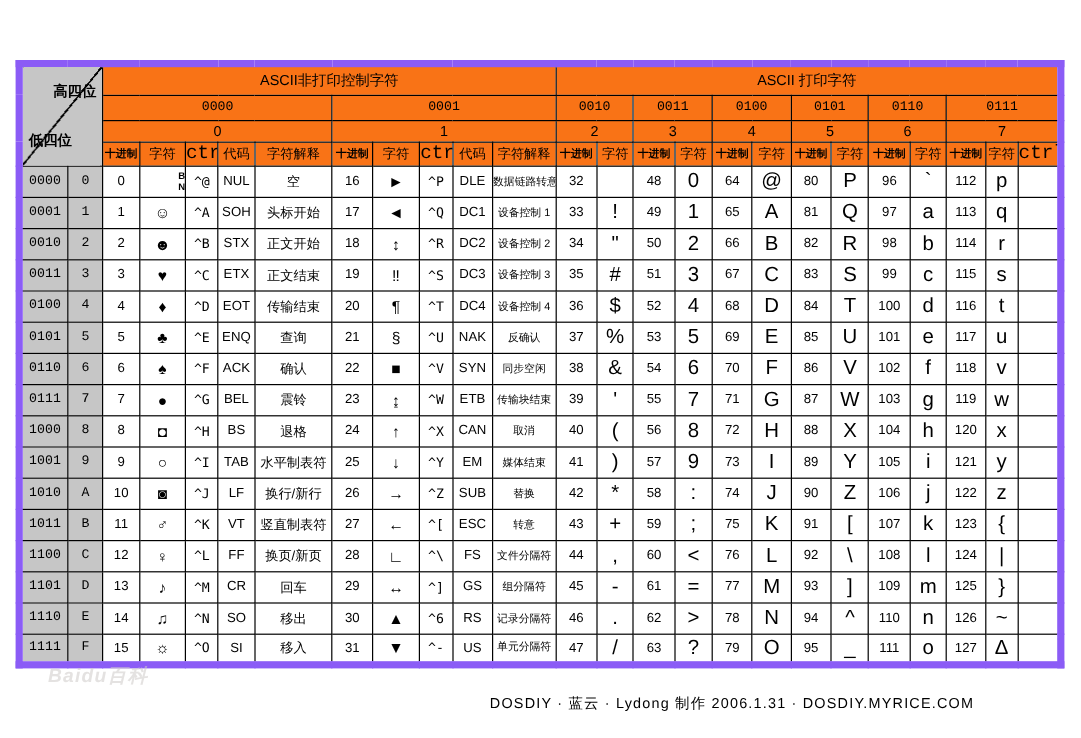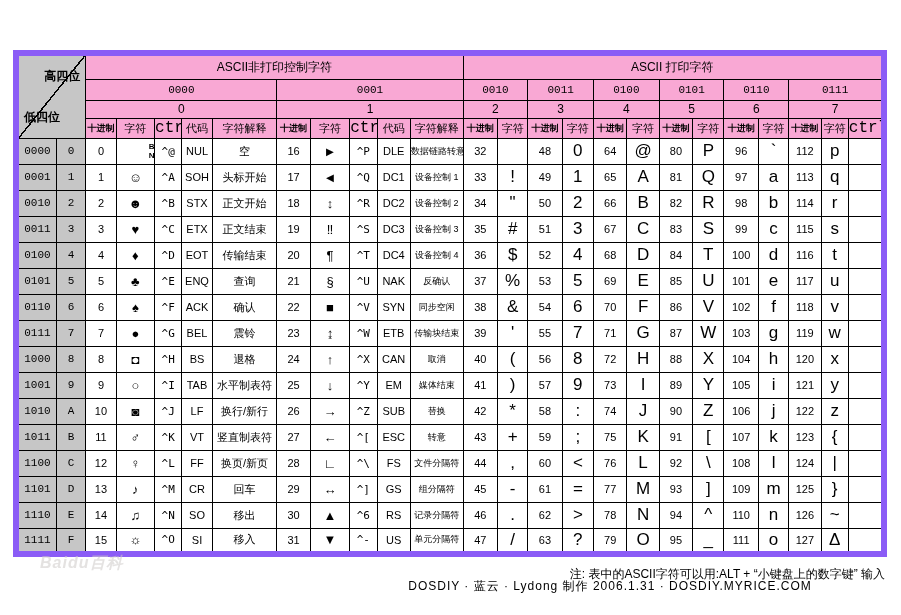--- a/index.html
+++ b/index.html
@@ -5,21 +5,21 @@
   html,body{margin:0;padding:0;}
   body{width:901px;height:615px;background:#fff;font-family:"Liberation Sans",sans-serif;color:#000;}
   .page{position:relative;width:901px;height:615px;background:#fff;overflow:hidden;}
   .title{position:absolute;top:11px;left:0;width:100%;text-align:center;
          font-size:17px;font-weight:bold;letter-spacing:4px;}
   table.ascii{position:absolute;left:13px;top:50px;width:874px;border-collapse:collapse;
          table-layout:fixed;border:6px solid #8b5cf6;}
   td{border:1px solid #000;text-align:center;vertical-align:middle;padding:0;
      overflow:hidden;white-space:nowrap;}
   tr.hr1{height:26px;} tr.hr2{height:21px;} tr.hr3{height:18px;} tr.hr4{height:20px;}
-  thead td{background:#f9a8d4;}
+  thead td{background:#f97316;}
   .group-title{font-size:12px;}
   .bin-h{font-size:11px;font-family:"Liberation Mono",monospace;}
   .dec-h{font-size:12px;}
   .h-dec{font-size:9px;font-weight:bold;}
   .h-char{font-size:11px;}
   .h-ctrl{font-size:16px;font-family:"Liberation Mono",monospace;}
   .h-code{font-size:11px;}
   .h-explain{font-size:11px;}
   
   .corner{position:relative;background:#c6c6c6;
@@ -570,15 +570,14 @@
           <td class="c-char prn">Δ</td>
           <td class="c-ctrl lastctrl two-line">
             <div>^Back</div>
             <div>space</div>
           </td>
         </tr>
       </tbody>
   </table>
 
   <div class="watermark">Baidu百科</div>
-  <div class="note">注: 表中的ASCII字符可以用:ALT + “小键盘上的数字键” 输入</div>
   <div class="credit">DOSDIY · 蓝云 · Lydong 制作 2006.1.31 · DOSDIY.MYRICE.COM</div>
 </div>
 
 </body></html>

